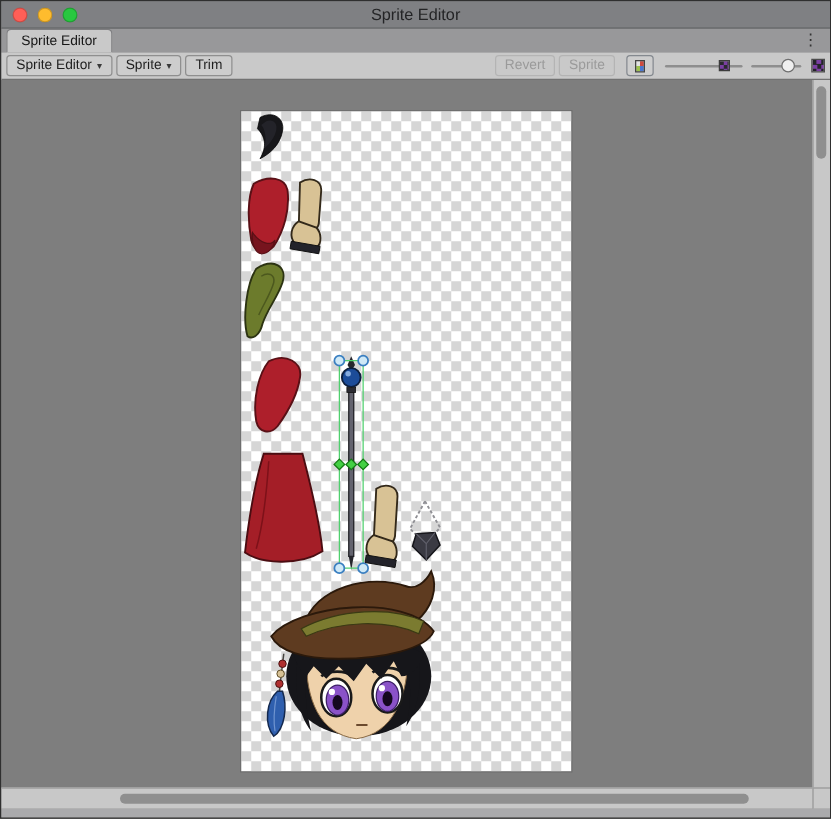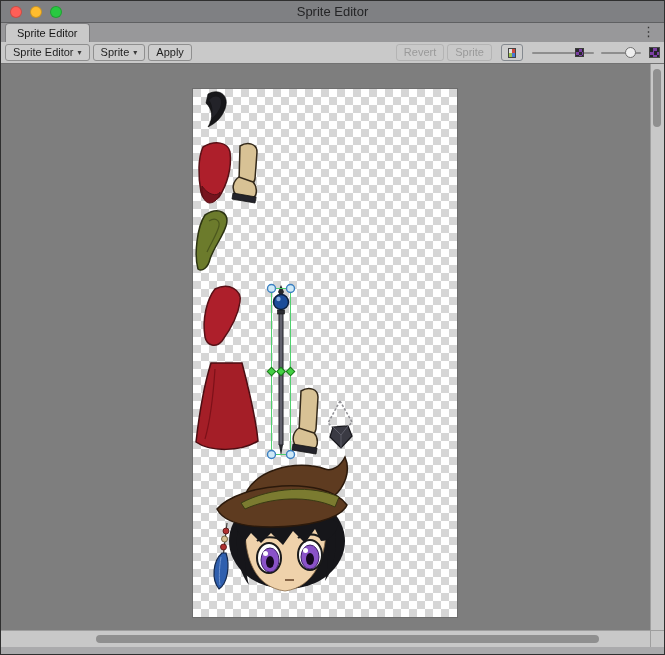--- a/index.html
+++ b/index.html
@@ -73,21 +73,21 @@
   <div class="toolbar">
     <button class="tbtn">
       <span>Sprite Editor</span>
       <span class="arrow">▾</span>
     </button>
     <button class="tbtn">
       <span>Sprite</span>
       <span class="arrow">▾</span>
     </button>
     <button class="tbtn">
-      <span>Apply</span>
+      <span>Trim</span>
     </button>
 
     <button class="tbtn disabled push">
       <span>Revert</span>
     </button>
     <button class="tbtn disabled">
       <span>Sprite</span>
     </button>
 
     <button class="iconbtn">

